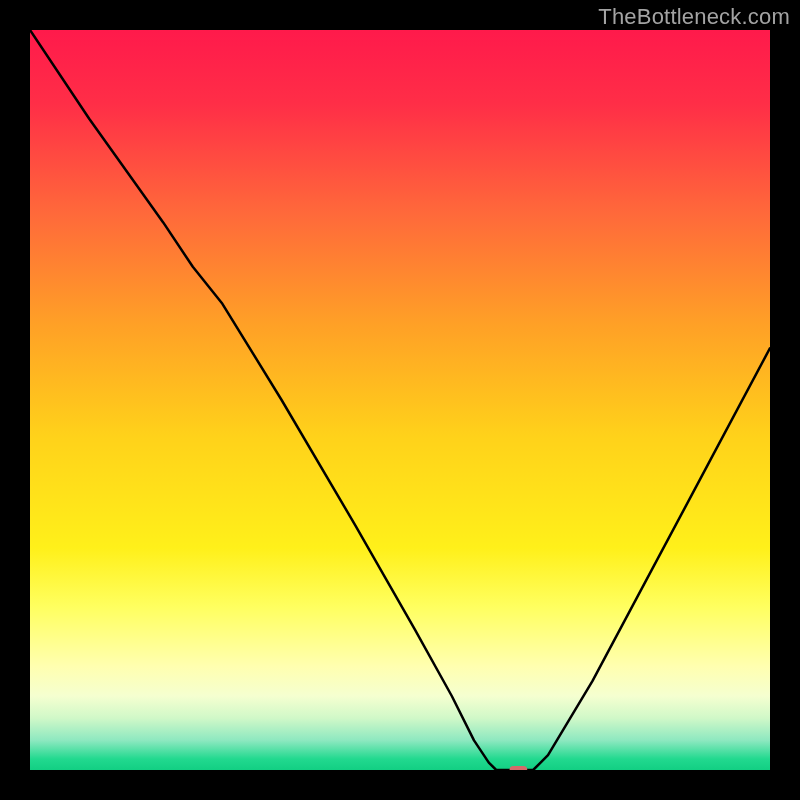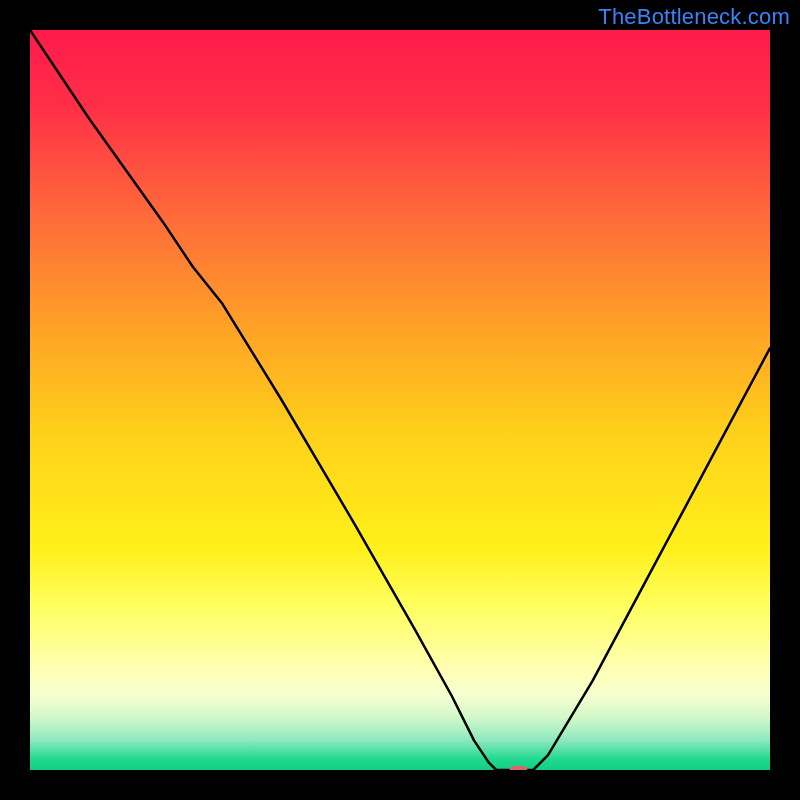--- a/index.html
+++ b/index.html
@@ -14,21 +14,21 @@
   .container {
     position: relative;
     width: 800px;
     height: 800px;
     background: #000;
   }
   .watermark {
     position: absolute;
     top: 4px;
     right: 10px;
-    color: #3b82f6;
+    color: #a3a3a3;
     font-size: 22px;
     font-weight: 500;
     letter-spacing: 0.2px;
     z-index: 10;
   }
   .plot {
     position: absolute;
     left: 30px;
     top: 30px;
     width: 740px;

